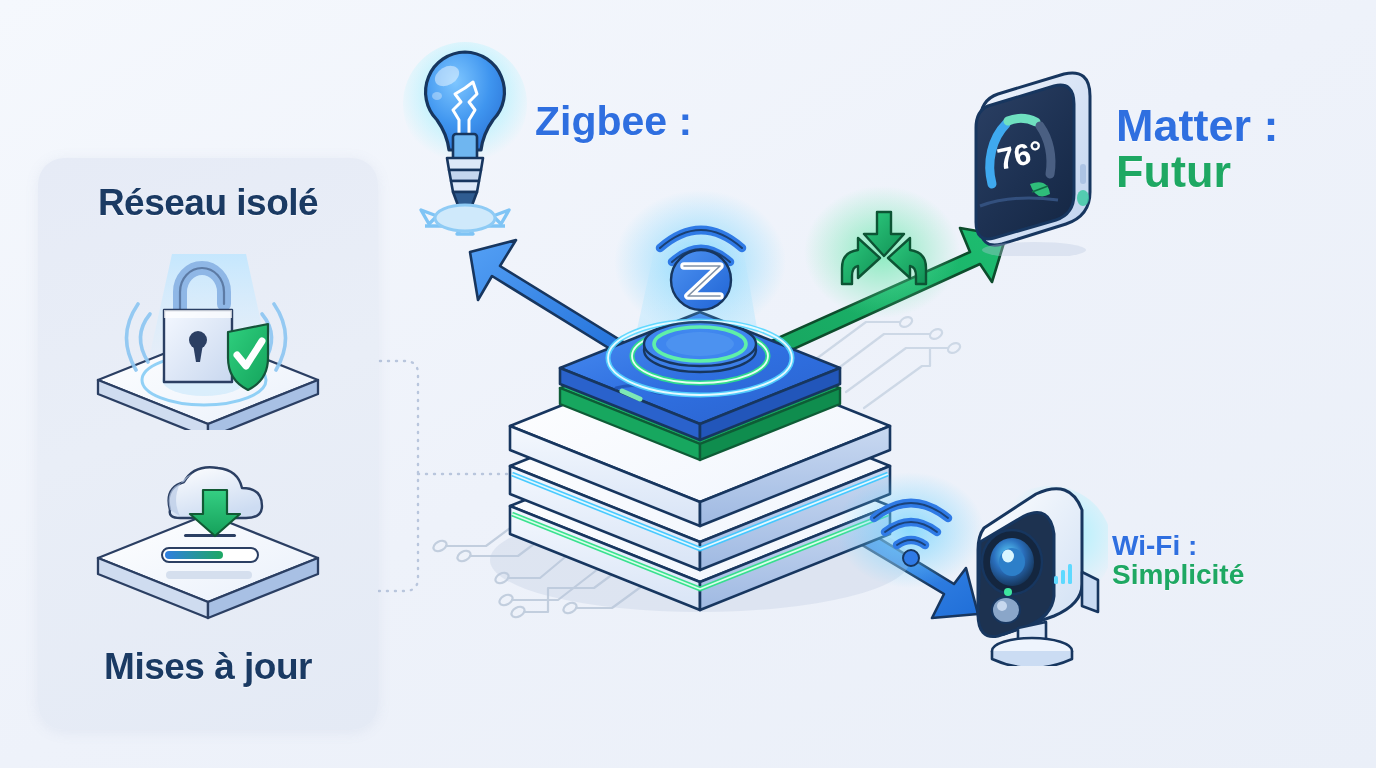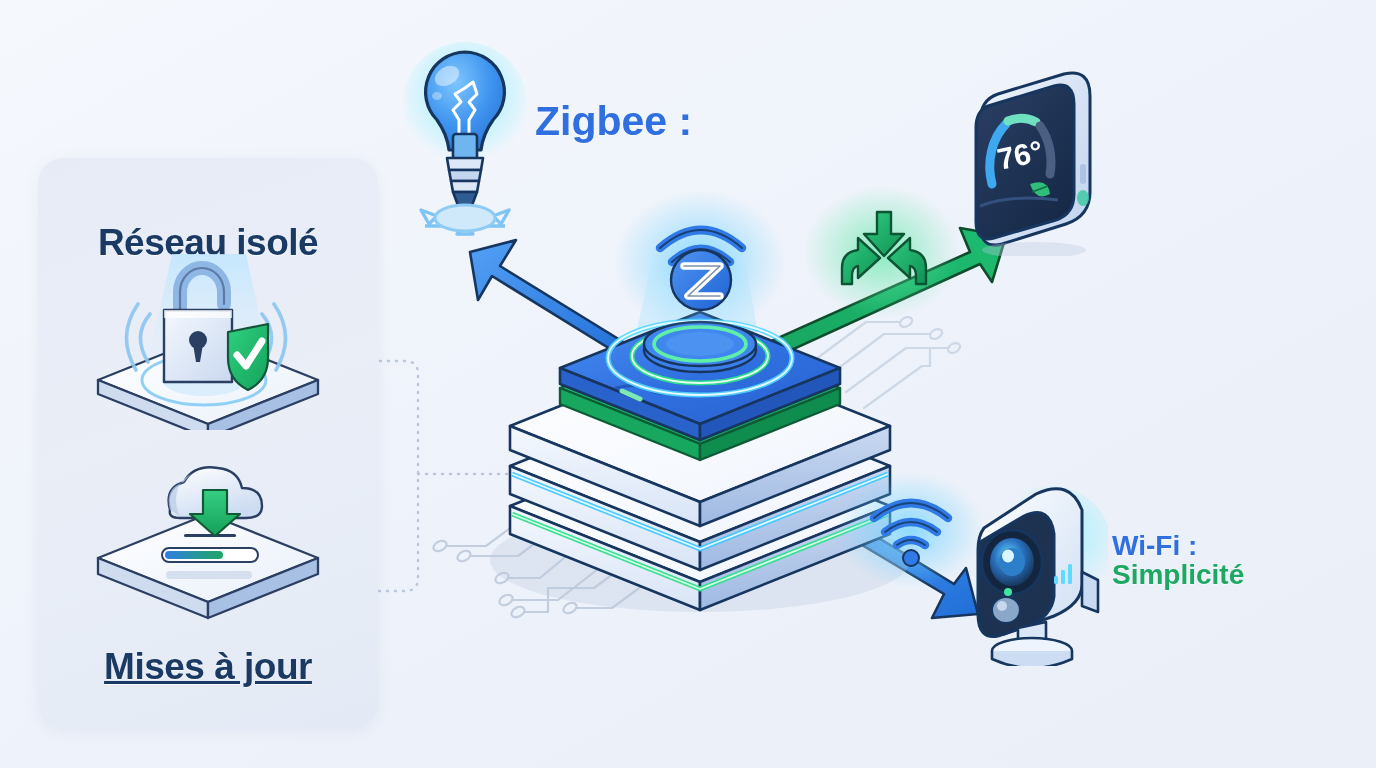--- a/index.html
+++ b/index.html
@@ -48,22 +48,22 @@
     left: 0;
     width: 340px;
     text-align: center;
     font-size: 37px;
     font-weight: bold;
     letter-spacing: -0.5px;
     color: #1a3a63;
     text-shadow: 0 1px 1px rgba(255,255,255,0.75);
     white-space: nowrap;
   }
-  .panel-card.top .panel-title { top: 24px; margin-top: 40px; }
-  .panel-card.bot .panel-title { top: 202px; text-decoration: underline; }
+  .panel-card.top .panel-title { top: 24px; }
+  .panel-card.bot .panel-title { top: 202px; }
 
   .panel-icon-wrap {
     position: absolute;
     left: 38px;
     width: 264px;
     height: 190px;
   }
   .panel-card.top .panel-icon-wrap { top: 82px; }
   .panel-card.bot .panel-icon-wrap { top: 10px; }
 
@@ -544,19 +544,23 @@
 
       <ellipse cx="74" cy="175" rx="40" ry="13" fill="#eef4fd" stroke="#17365f" stroke-width="2.6"></ellipse>
       <path d="M 34 175 L 34 183 Q 54 192 74 192 Q 94 192 114 183 L 114 175" fill="#cbdcf3" stroke="#17365f" stroke-width="2.6" stroke-linejoin="round"></path>
     </svg>
   </div>
 
   <div class="proto-label" id="label-zigbee">
     <span class="l1">Zigbee :</span>
   </div>
 
+  <div class="proto-label" id="label-matter">
+    <span class="l1">Matter :</span>
+    <span class="l2">Futur</span>
+  </div>
 
   <div class="proto-label" id="label-wifi">
     <span class="l1">Wi-Fi :</span>
     <span class="l2">Simplicité</span>
   </div>
 
 </div>
 
 </body></html>

